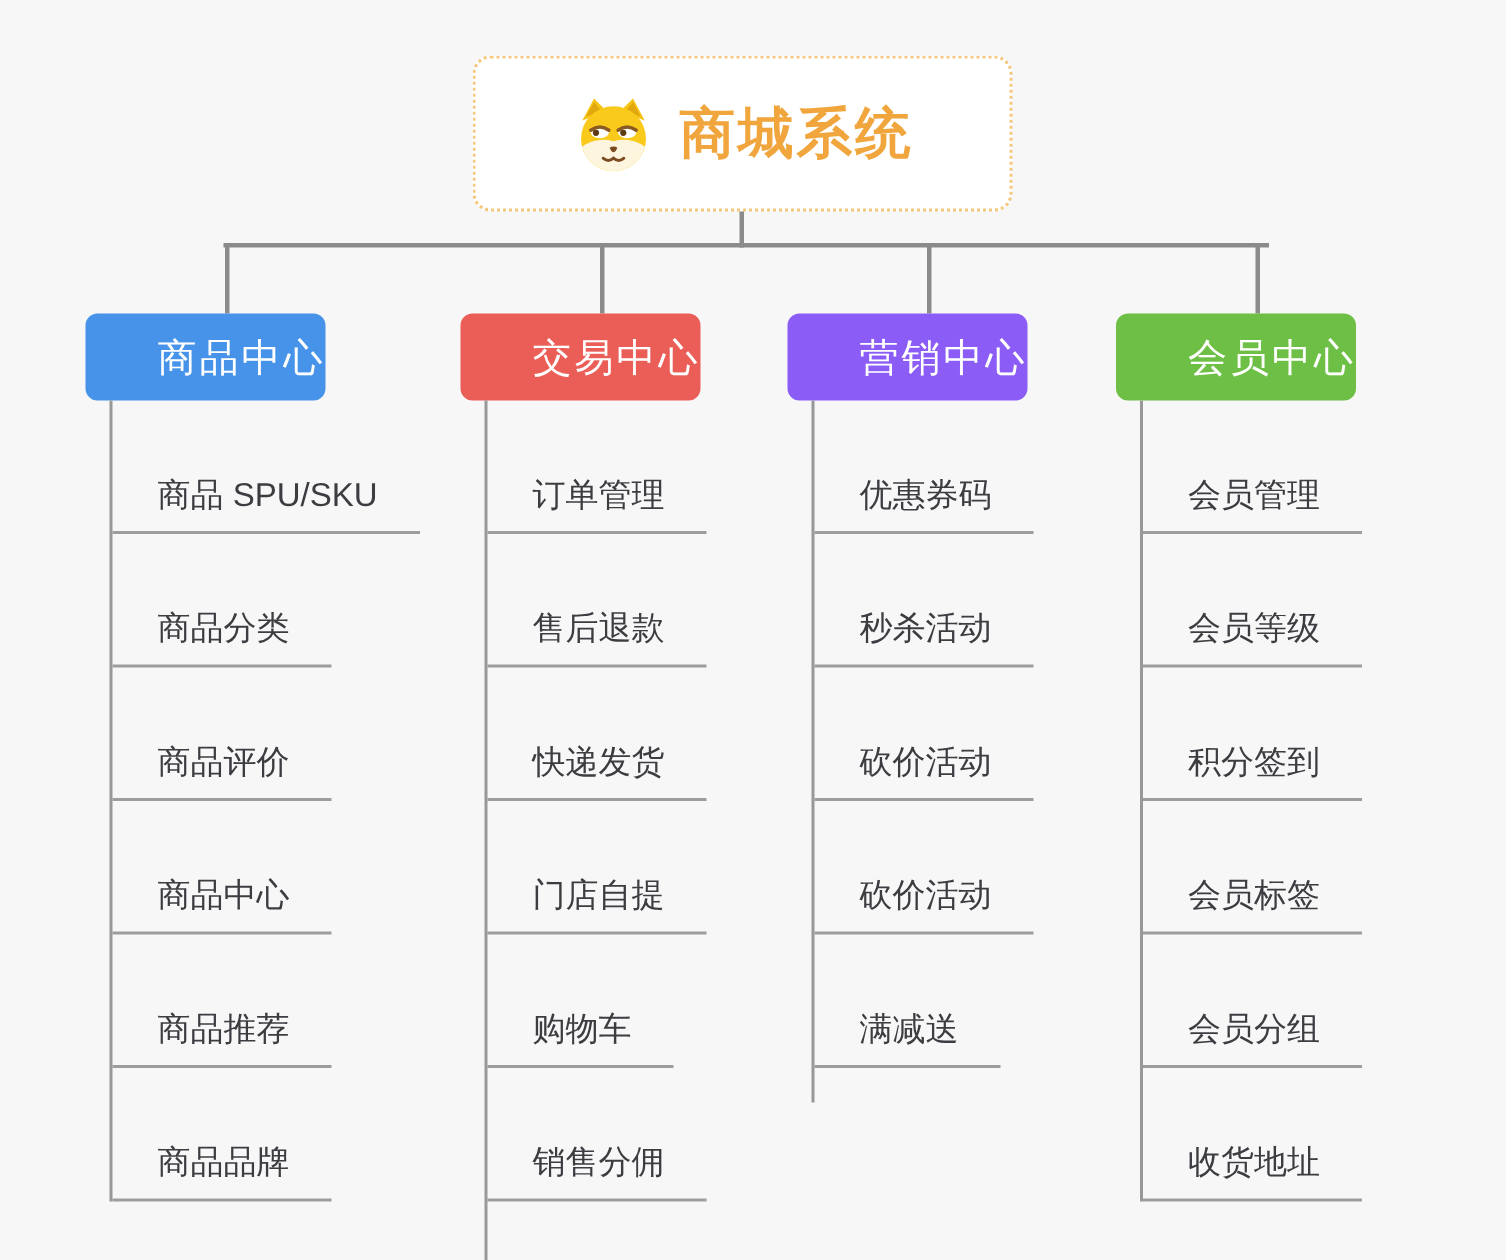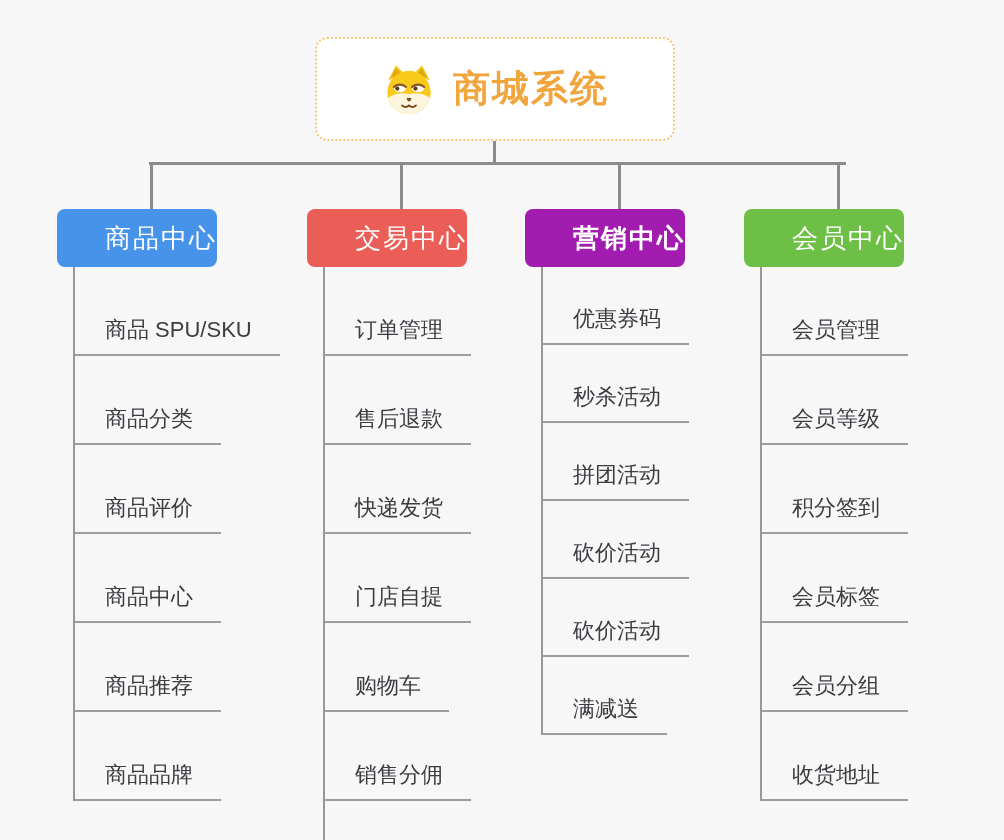--- a/index.html
+++ b/index.html
@@ -164,32 +164,29 @@
         <div class="leaf-row">
           <span class="leaf-label">门店自提</span>
         </div>
         <div class="leaf-row">
           <span class="leaf-label">购物车</span>
         </div>
         <div class="leaf-row">
           <span class="leaf-label">销售分佣</span>
         </div>
       </div>
-      <div class="branch" style="left: 525px; background: #a21caf; font-weight: bold;">
+      <div class="branch" style="left: 525px; background: #8b5cf6;">
         <span>营销中心</span>
       </div>
       <div class="leaf-col" style="left: 541px; height: 468px;">
         <div class="leaf-row">
           <span class="leaf-label">优惠券码</span>
         </div>
         <div class="leaf-row">
           <span class="leaf-label">秒杀活动</span>
-        </div>
-        <div class="leaf-row">
-          <span class="leaf-label">拼团活动</span>
         </div>
         <div class="leaf-row">
           <span class="leaf-label">砍价活动</span>
         </div>
         <div class="leaf-row">
           <span class="leaf-label">砍价活动</span>
         </div>
         <div class="leaf-row">
           <span class="leaf-label">满减送</span>
         </div>

